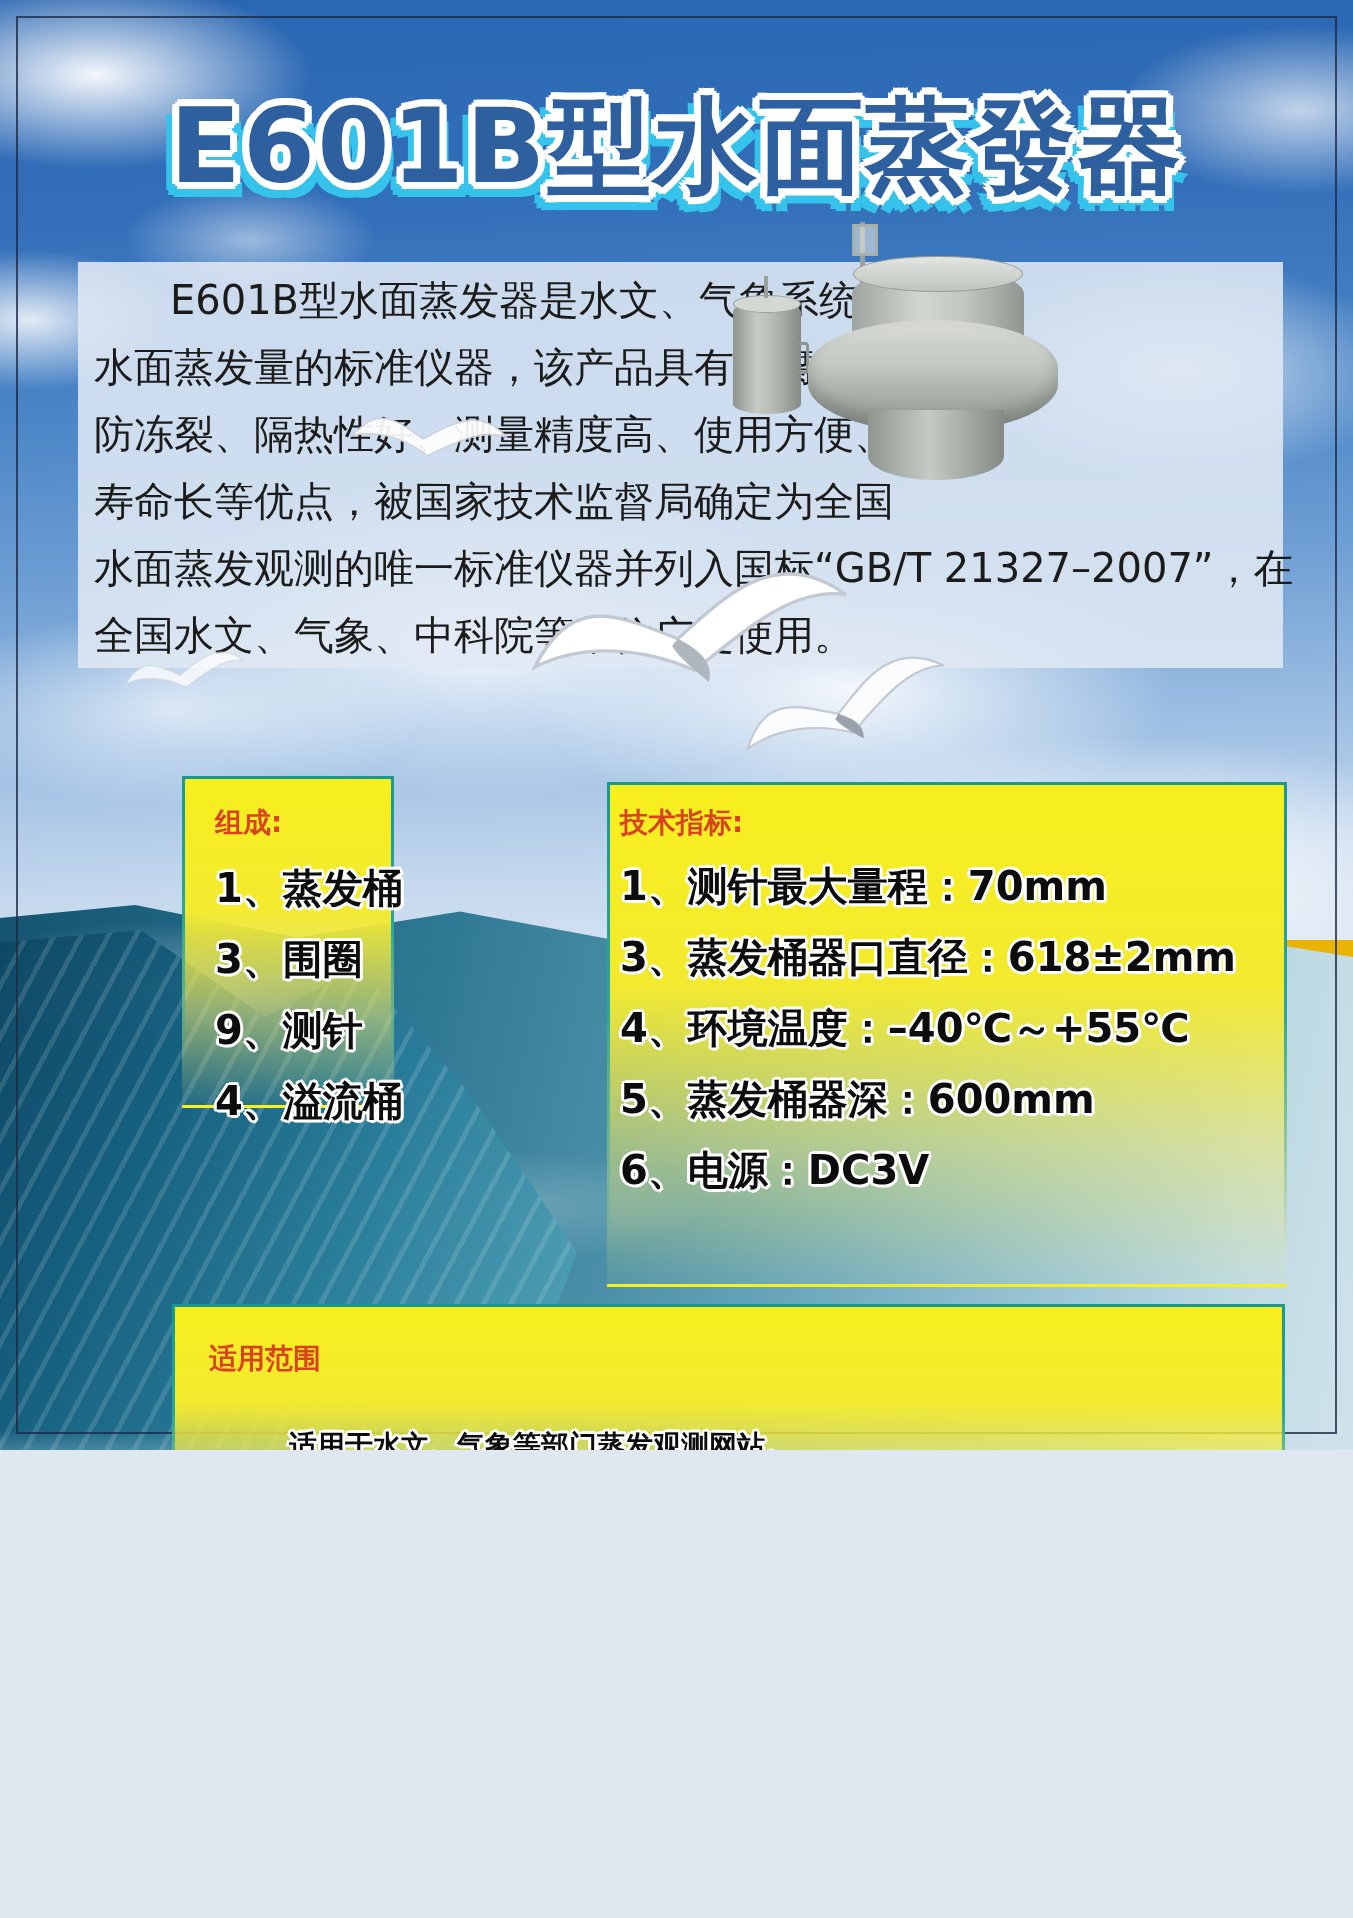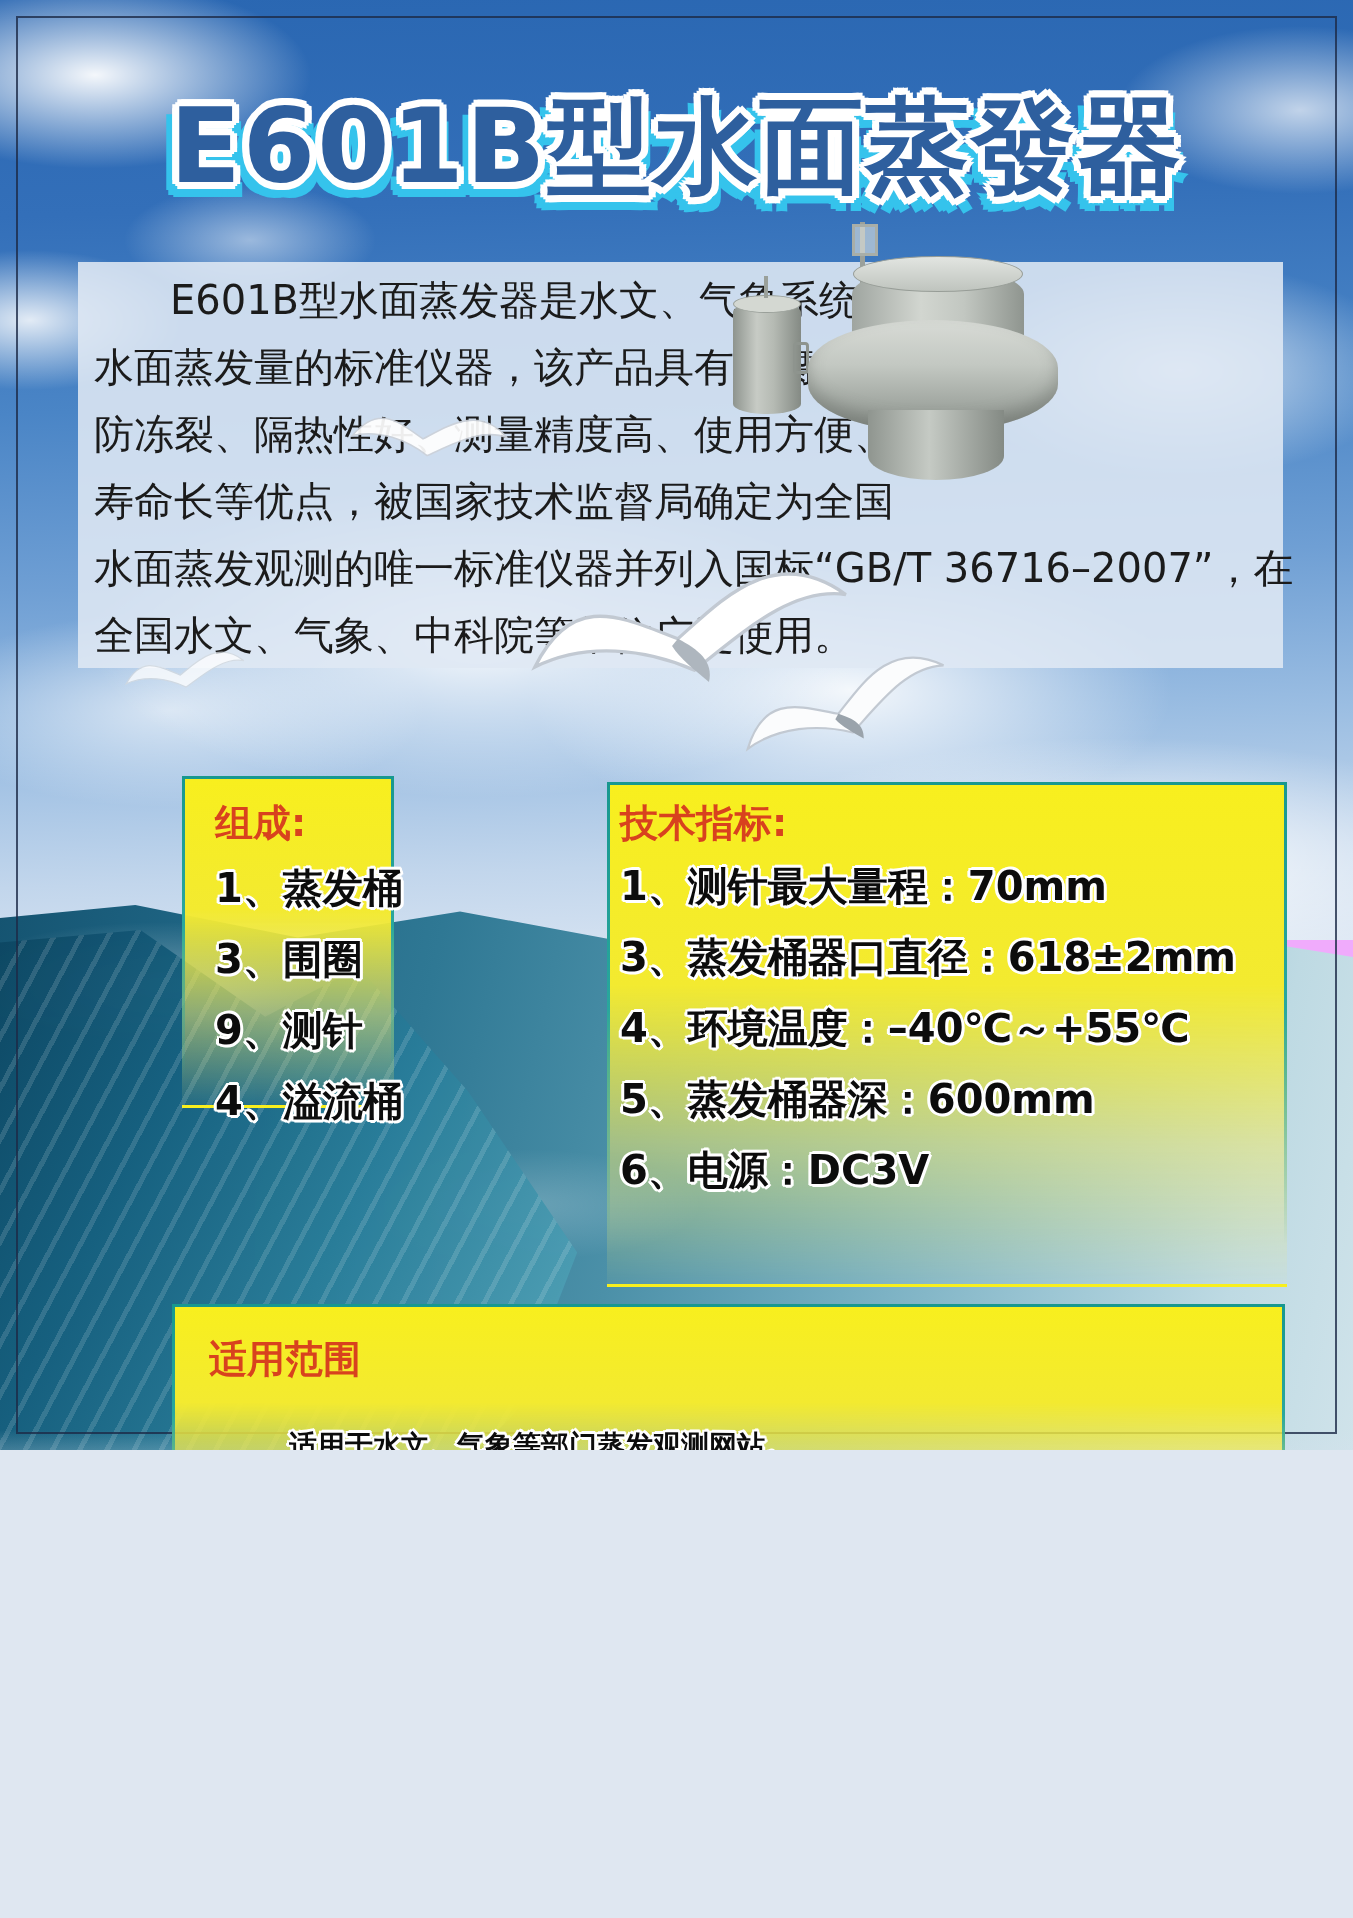--- a/index.html
+++ b/index.html
@@ -1,16 +1,16 @@
 <!DOCTYPE html>
 <html><head>
 <meta charset="utf-8">
 <style>
   html,body{margin:0;padding:0;background:#dfe7f1;font-family:"DejaVu Sans","Liberation Sans",sans-serif;}
-  .page{position:relative;width:1353px;height:1450px;overflow:hidden;background:#f0abfc;}
+  .page{position:relative;width:1353px;height:1450px;overflow:hidden;background:#eab308;}
 
   
   .sky{position:absolute;left:0;top:0;width:1353px;height:940px;z-index:0;
     background-image:
       radial-gradient(ellipse 300px 130px at 95px 75px, rgba(255,255,255,.95), rgba(255,255,255,0) 72%),
       radial-gradient(ellipse 220px 100px at 30px 320px, rgba(255,255,255,.85), rgba(255,255,255,0) 70%),
       radial-gradient(ellipse 180px 80px at 250px 240px, rgba(255,255,255,.5), rgba(255,255,255,0) 70%),
       radial-gradient(ellipse 520px 210px at 480px 640px, rgba(255,255,255,.95), rgba(255,255,255,0) 75%),
       radial-gradient(ellipse 430px 190px at 850px 690px, rgba(255,255,255,.9), rgba(255,255,255,0) 75%),
       radial-gradient(ellipse 320px 150px at 1180px 370px, rgba(255,255,255,.75), rgba(255,255,255,0) 72%),
@@ -76,21 +76,21 @@
     border-radius:0 0 68px 68px / 0 0 24px 24px;}
 
   
   .gull{position:absolute;z-index:7;}
   .gull svg{display:block;width:100%;height:100%;}
 
   
   .panel{position:absolute;z-index:6;box-sizing:border-box;border:3px solid;
     border-image:linear-gradient(180deg,#18988f,#2aa79d 45%,rgba(42,167,157,0) 92%) 1;
     background:linear-gradient(180deg,#f8ef1e 0%,#f3ea30 40%,rgba(238,232,110,.55) 72%,rgba(225,228,150,.05) 100%);}
-  .red-title{margin:0;color:#d8421e;font-size:38px;font-weight:700;line-height:48px;white-space:nowrap;}
+  .red-title{margin:0;color:#d8421e;font-size:28px;font-weight:700;line-height:48px;white-space:nowrap;}
   .pitem{font-size:40px;font-weight:700;color:#0c0c0c;line-height:71px;white-space:nowrap;
     text-shadow:2px 0 0 #fff,-2px 0 0 #fff,0 2px 0 #fff,0 -2px 0 #fff,
       2px 2px 0 #fff,-2px 2px 0 #fff,2px -2px 0 #fff,-2px -2px 0 #fff,
       3px 1px 0 #fff,-3px 1px 0 #fff,1px 3px 0 #fff,1px -3px 0 #fff;}
   .comp{left:182px;top:776px;width:212px;height:332px;padding:16px 0 0 30px;}
   .comp .red-title{margin:4px 0 6px 0;}
   .specs{left:607px;top:782px;width:680px;height:505px;padding:14px 0 0 10px;}
   .specs .red-title{margin:0 0 4px 0;}
   .scope{left:172px;top:1304px;width:1113px;height:245px;padding:28px 0 0 34px;}
   .scope-body{margin:44px 0 0 80px;font-size:28px;font-weight:600;color:#0c0c0c;white-space:nowrap;
@@ -134,21 +134,21 @@
   <div class="icy"></div>
   <div class="inner-border"></div>
 
   <h1 class="title">E601B型水面蒸發器</h1>
 
   <section class="intro">
     <div class="iline indent">E601B型水面蒸发器是水文、气象系统观测</div>
     <div class="iline">水面蒸发量的标准仪器，该产品具有防腐蚀、</div>
     <div class="iline">防冻裂、隔热性好、测量精度高、使用方便、</div>
     <div class="iline">寿命长等优点，被国家技术监督局确定为全国</div>
-    <div class="iline">水面蒸发观测的唯一标准仪器并列入国标“GB/T 36716–2007”，在</div>
+    <div class="iline">水面蒸发观测的唯一标准仪器并列入国标“GB/T 21327–2007”，在</div>
     <div class="iline">全国水文、气象、中科院等单位广泛使用。</div>
   </section>
 
   <div class="bucket">
     <span class="bucket-pin"></span>
     <span class="bucket-handle"></span>
   </div>
   <div class="evap">
     <span class="evap-rod"></span>
     <span class="evap-clamp"></span>

